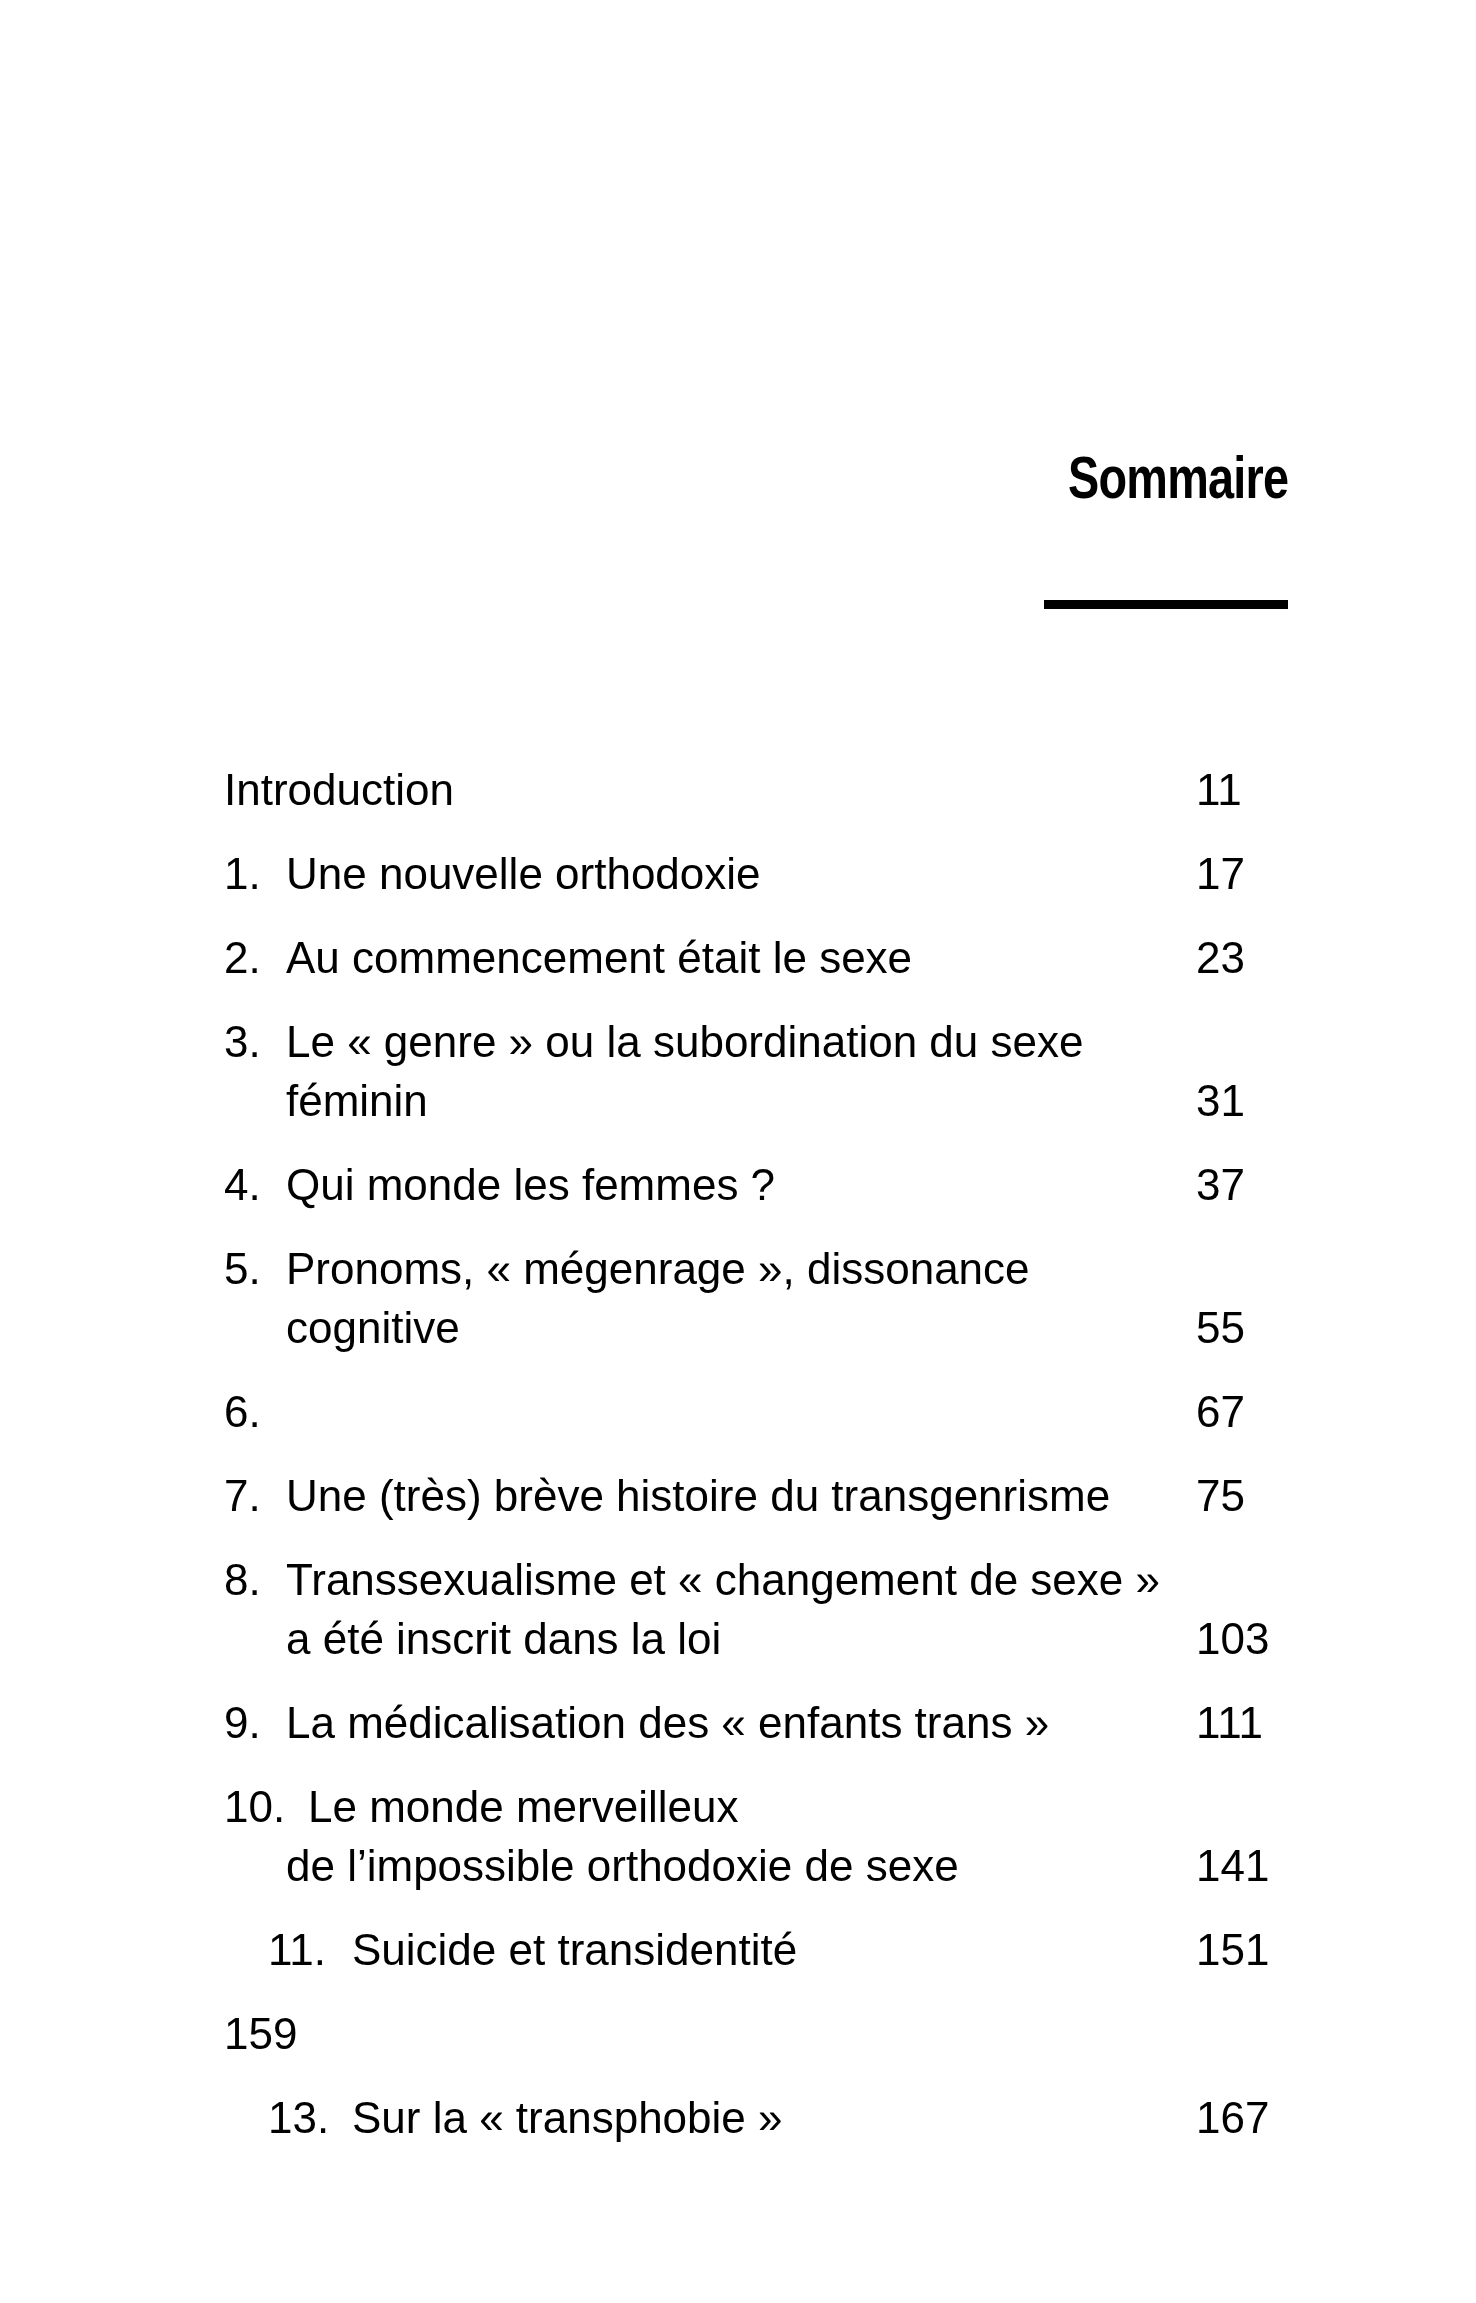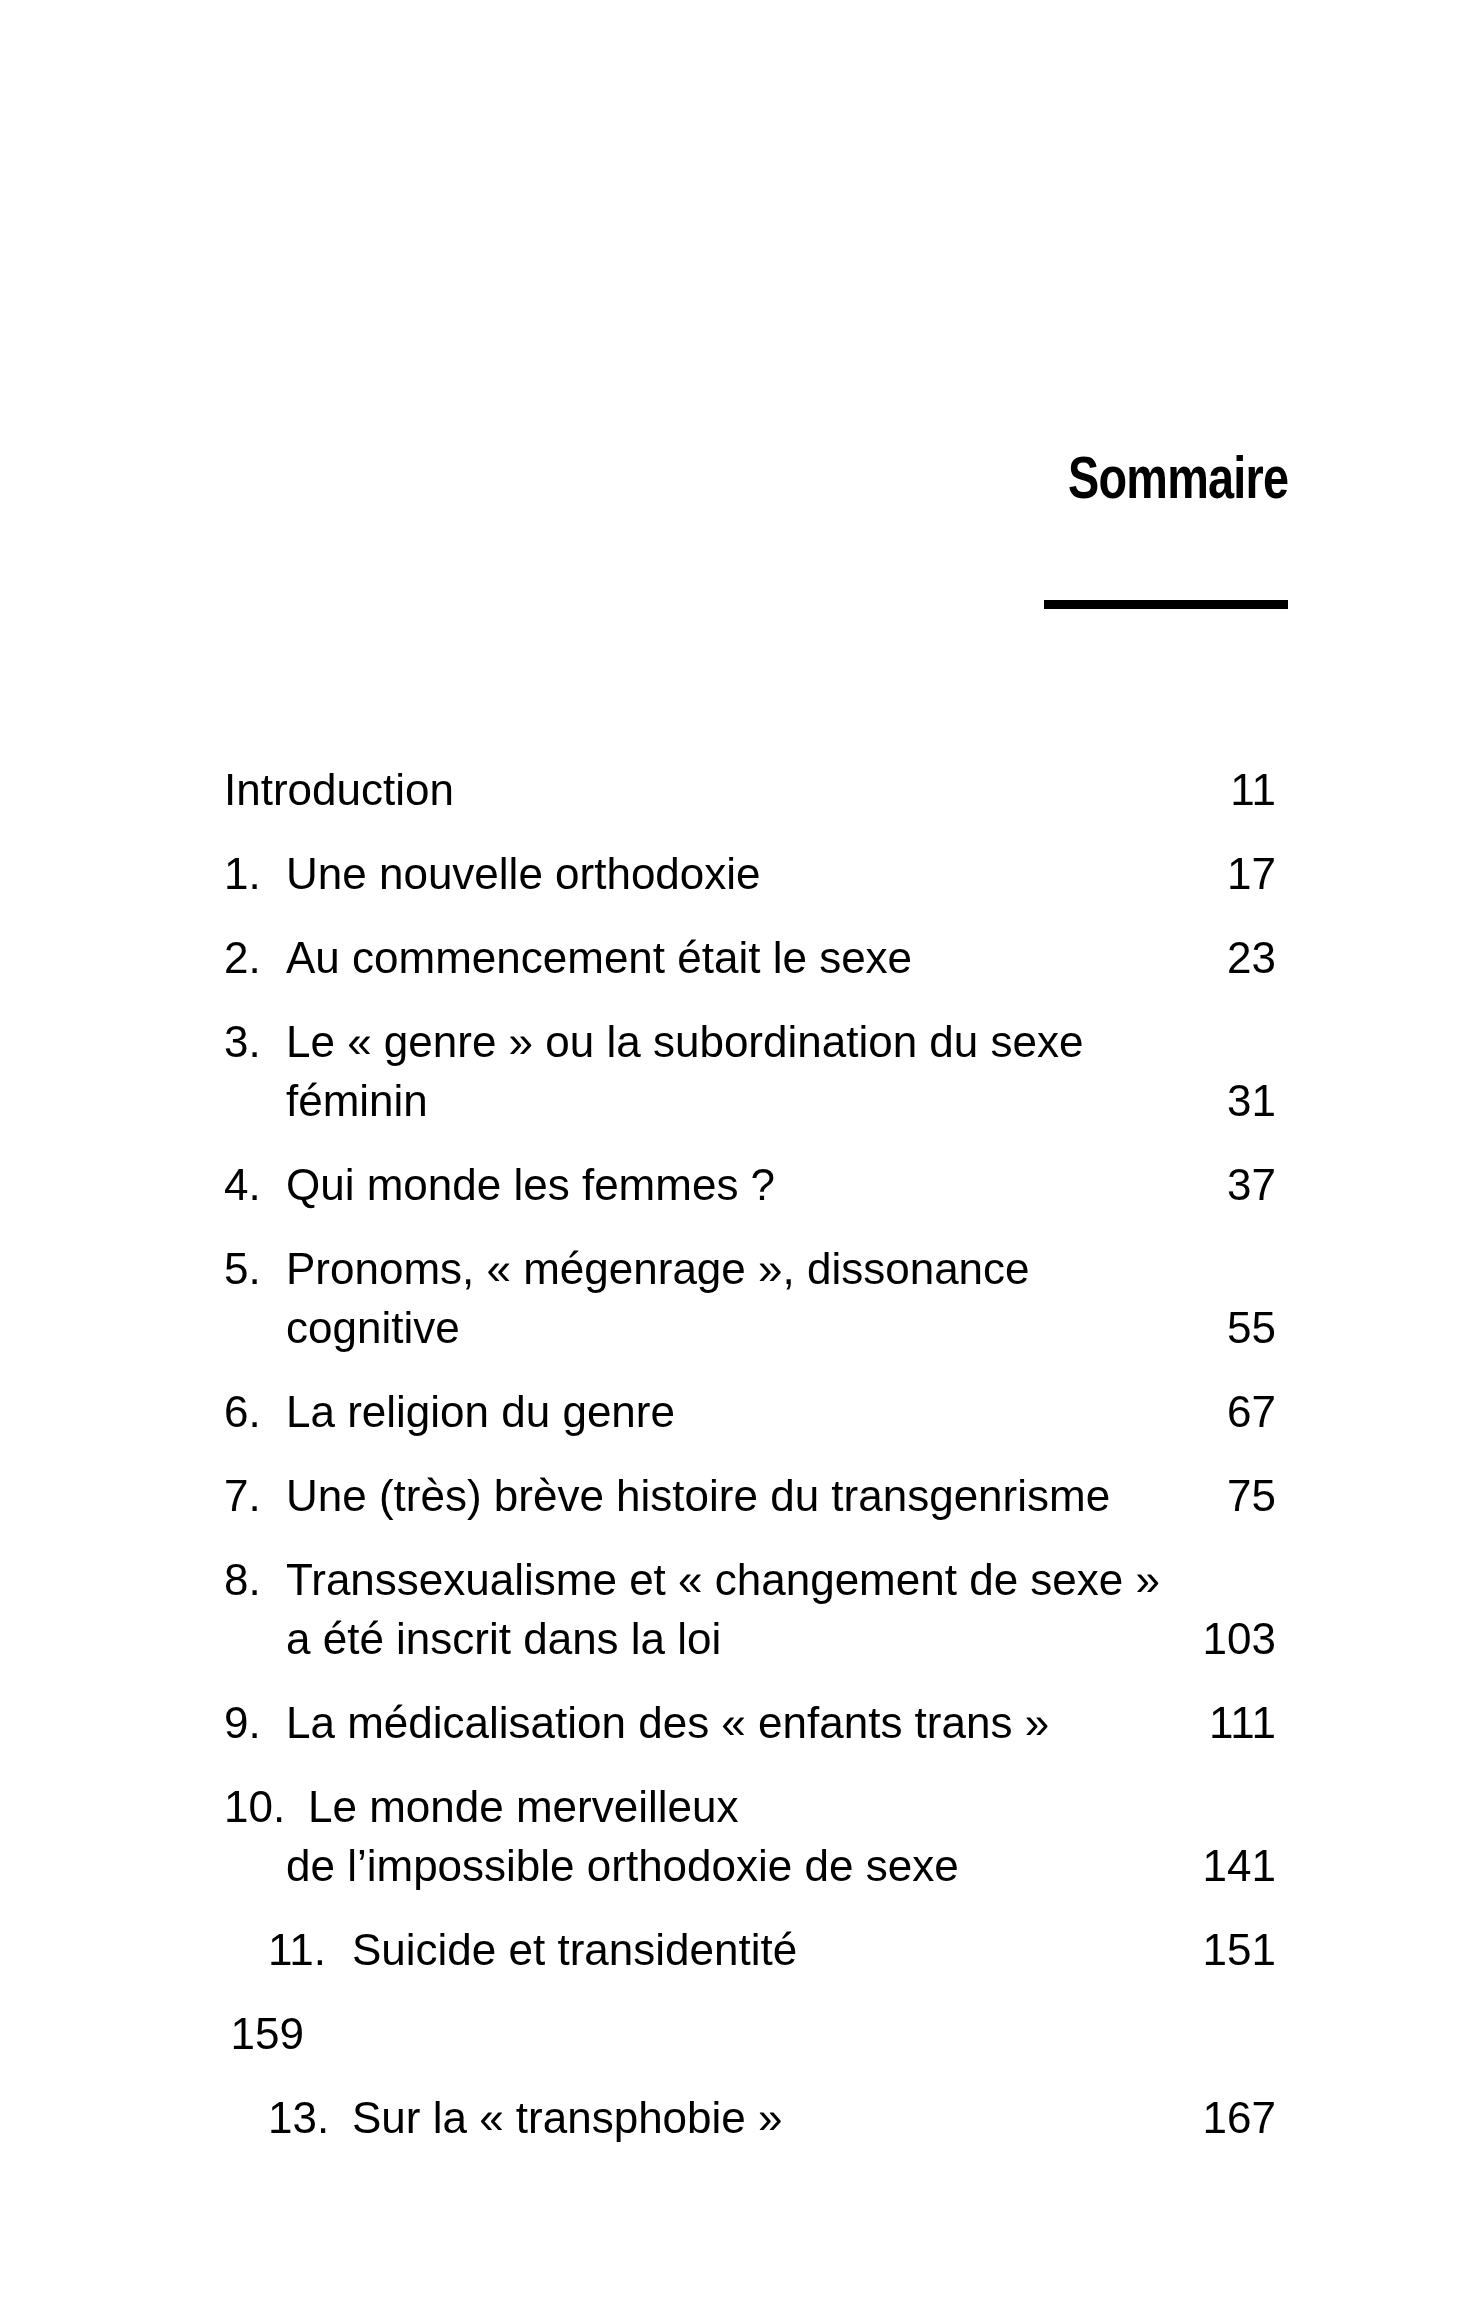--- a/index.html
+++ b/index.html
@@ -61,21 +61,20 @@
     }
     .toc-entry.wide .num {
       min-width: 84px;
       margin-left: 44px;
     }
     .toc-entry .title-lines {
       display: flex;
       flex-direction: column;
     }
     .toc-entry .page {
-      text-align: right;
       min-width: 80px;
     }
     .toc-entry.intro .title-lines { margin-left: 0; }
   </style>
 </head>
 <body>
 
 <h1 class="page-title">Sommaire</h1>
 <div class="title-rule"></div>
 
@@ -136,23 +135,20 @@
       <div class="title-lines">
         <span>Pronoms, « mégenrage », dissonance cognitive</span>
       </div>
     </div>
     <span class="page">55</span>
   </div>
 
   <div class="toc-entry">
     <div class="left">
       <span class="num">6.</span>
-      <div class="title-lines">
-        <span>La religion du genre</span>
-      </div>
     </div>
     <span class="page">67</span>
   </div>
 
   <div class="toc-entry">
     <div class="left">
       <span class="num">7.</span>
       <div class="title-lines">
         <span>Une (très) brève histoire du transgenrisme</span>
       </div>

